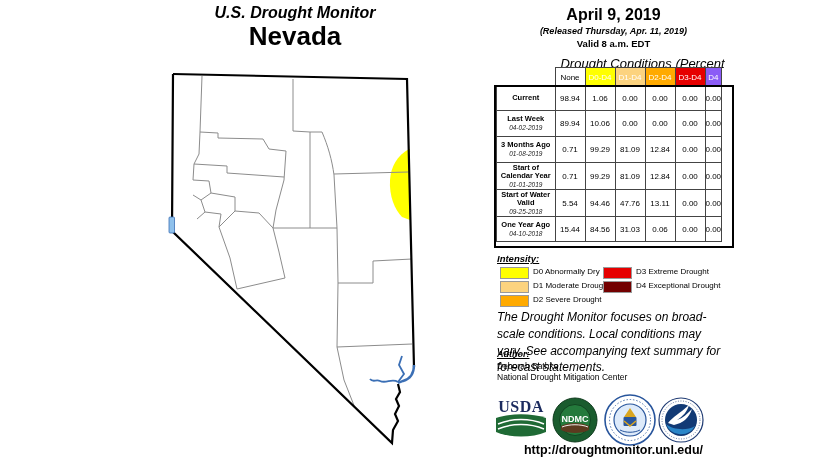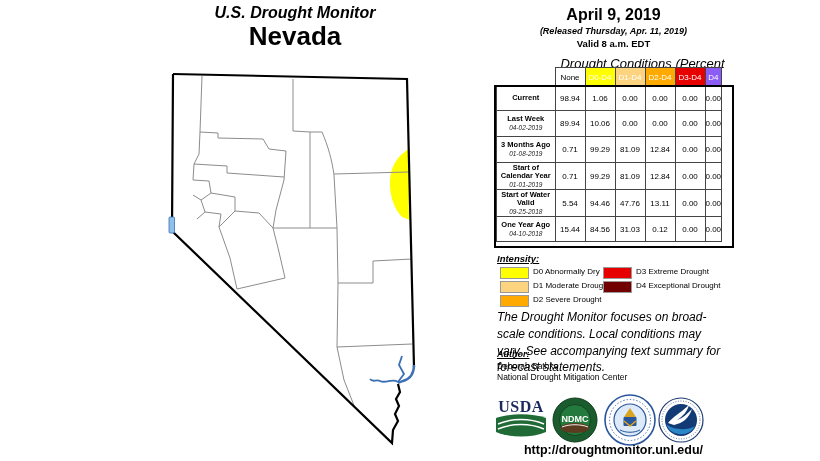--- a/index.html
+++ b/index.html
@@ -154,21 +154,21 @@
             <td class="val">0.00</td>
           </tr>
           <tr style="height: 25px;">
             <th class="rowlabel">
               <div>One Year Ago</div>
               <div class="rowdate">04-10-2018</div>
             </th>
             <td class="val">15.44</td>
             <td class="val">84.56</td>
             <td class="val">31.03</td>
-            <td class="val">0.12</td>
+            <td class="val">0.06</td>
             <td class="val">0.00</td>
             <td class="val">0.00</td>
           </tr>
         </tbody>
     </table>
     <div class="tbl-outline"></div>
   </div>
 
   <div class="abs int-title">Intensity:</div>
   <div class="abs legend">

